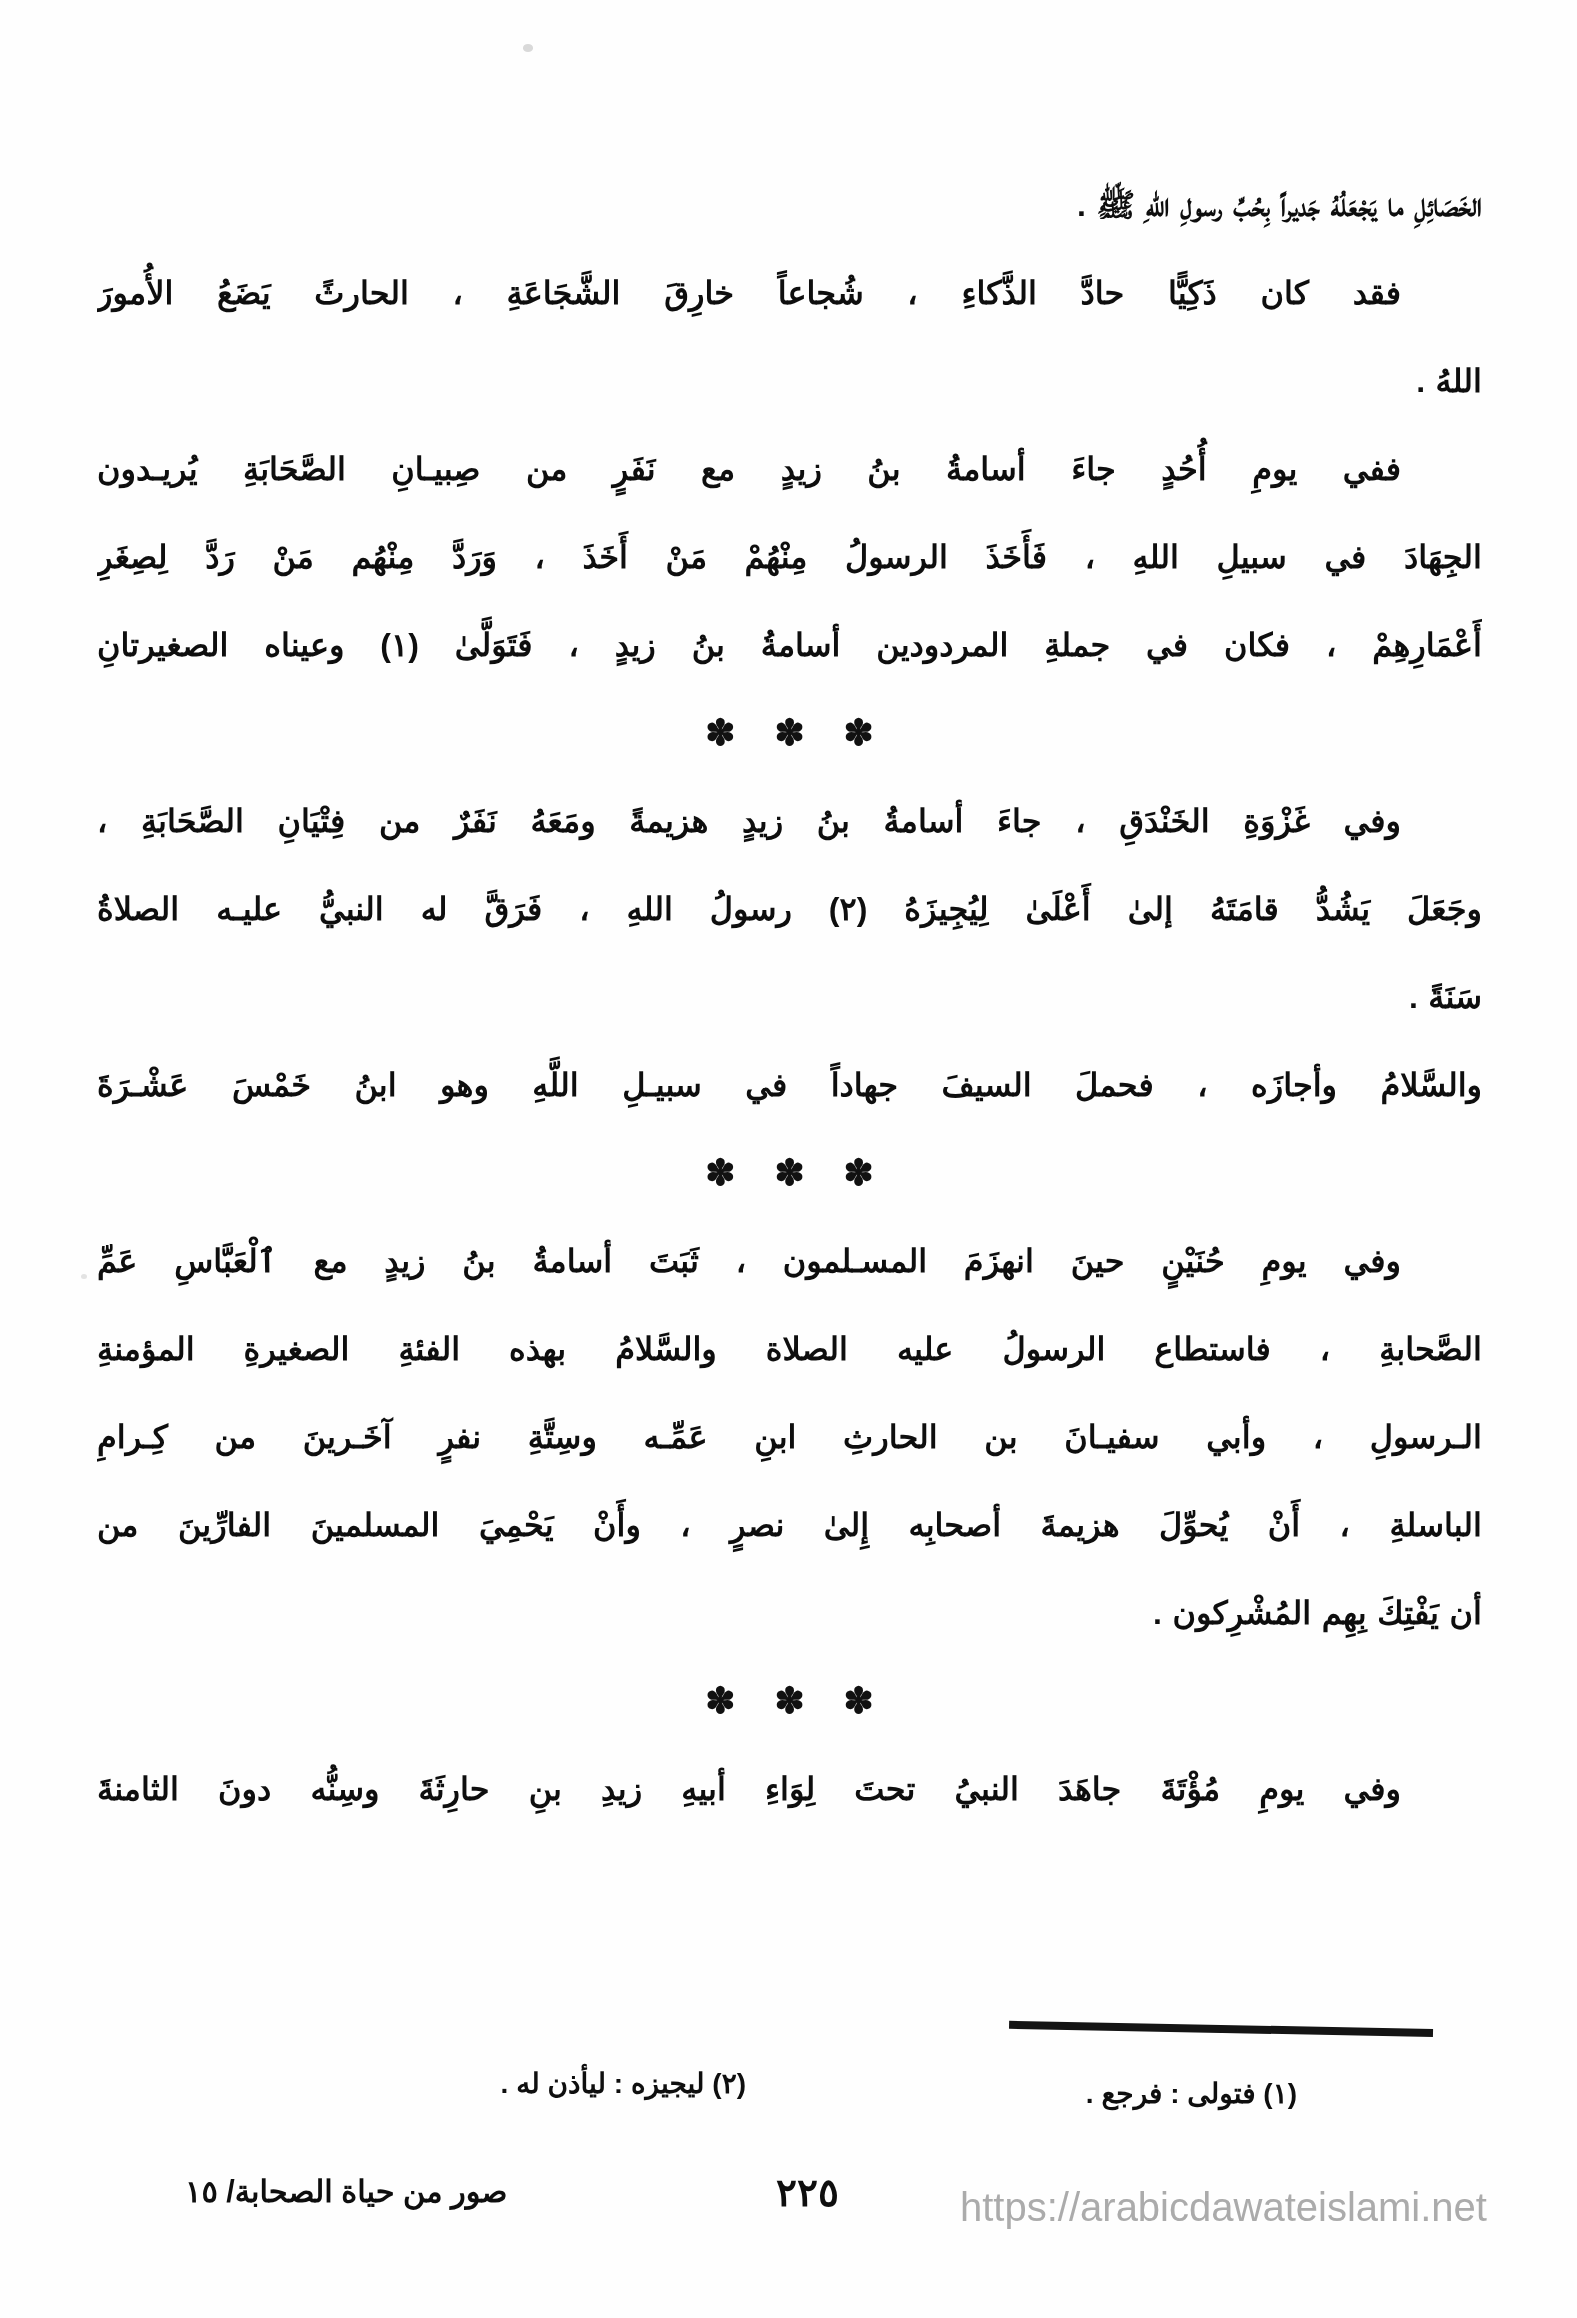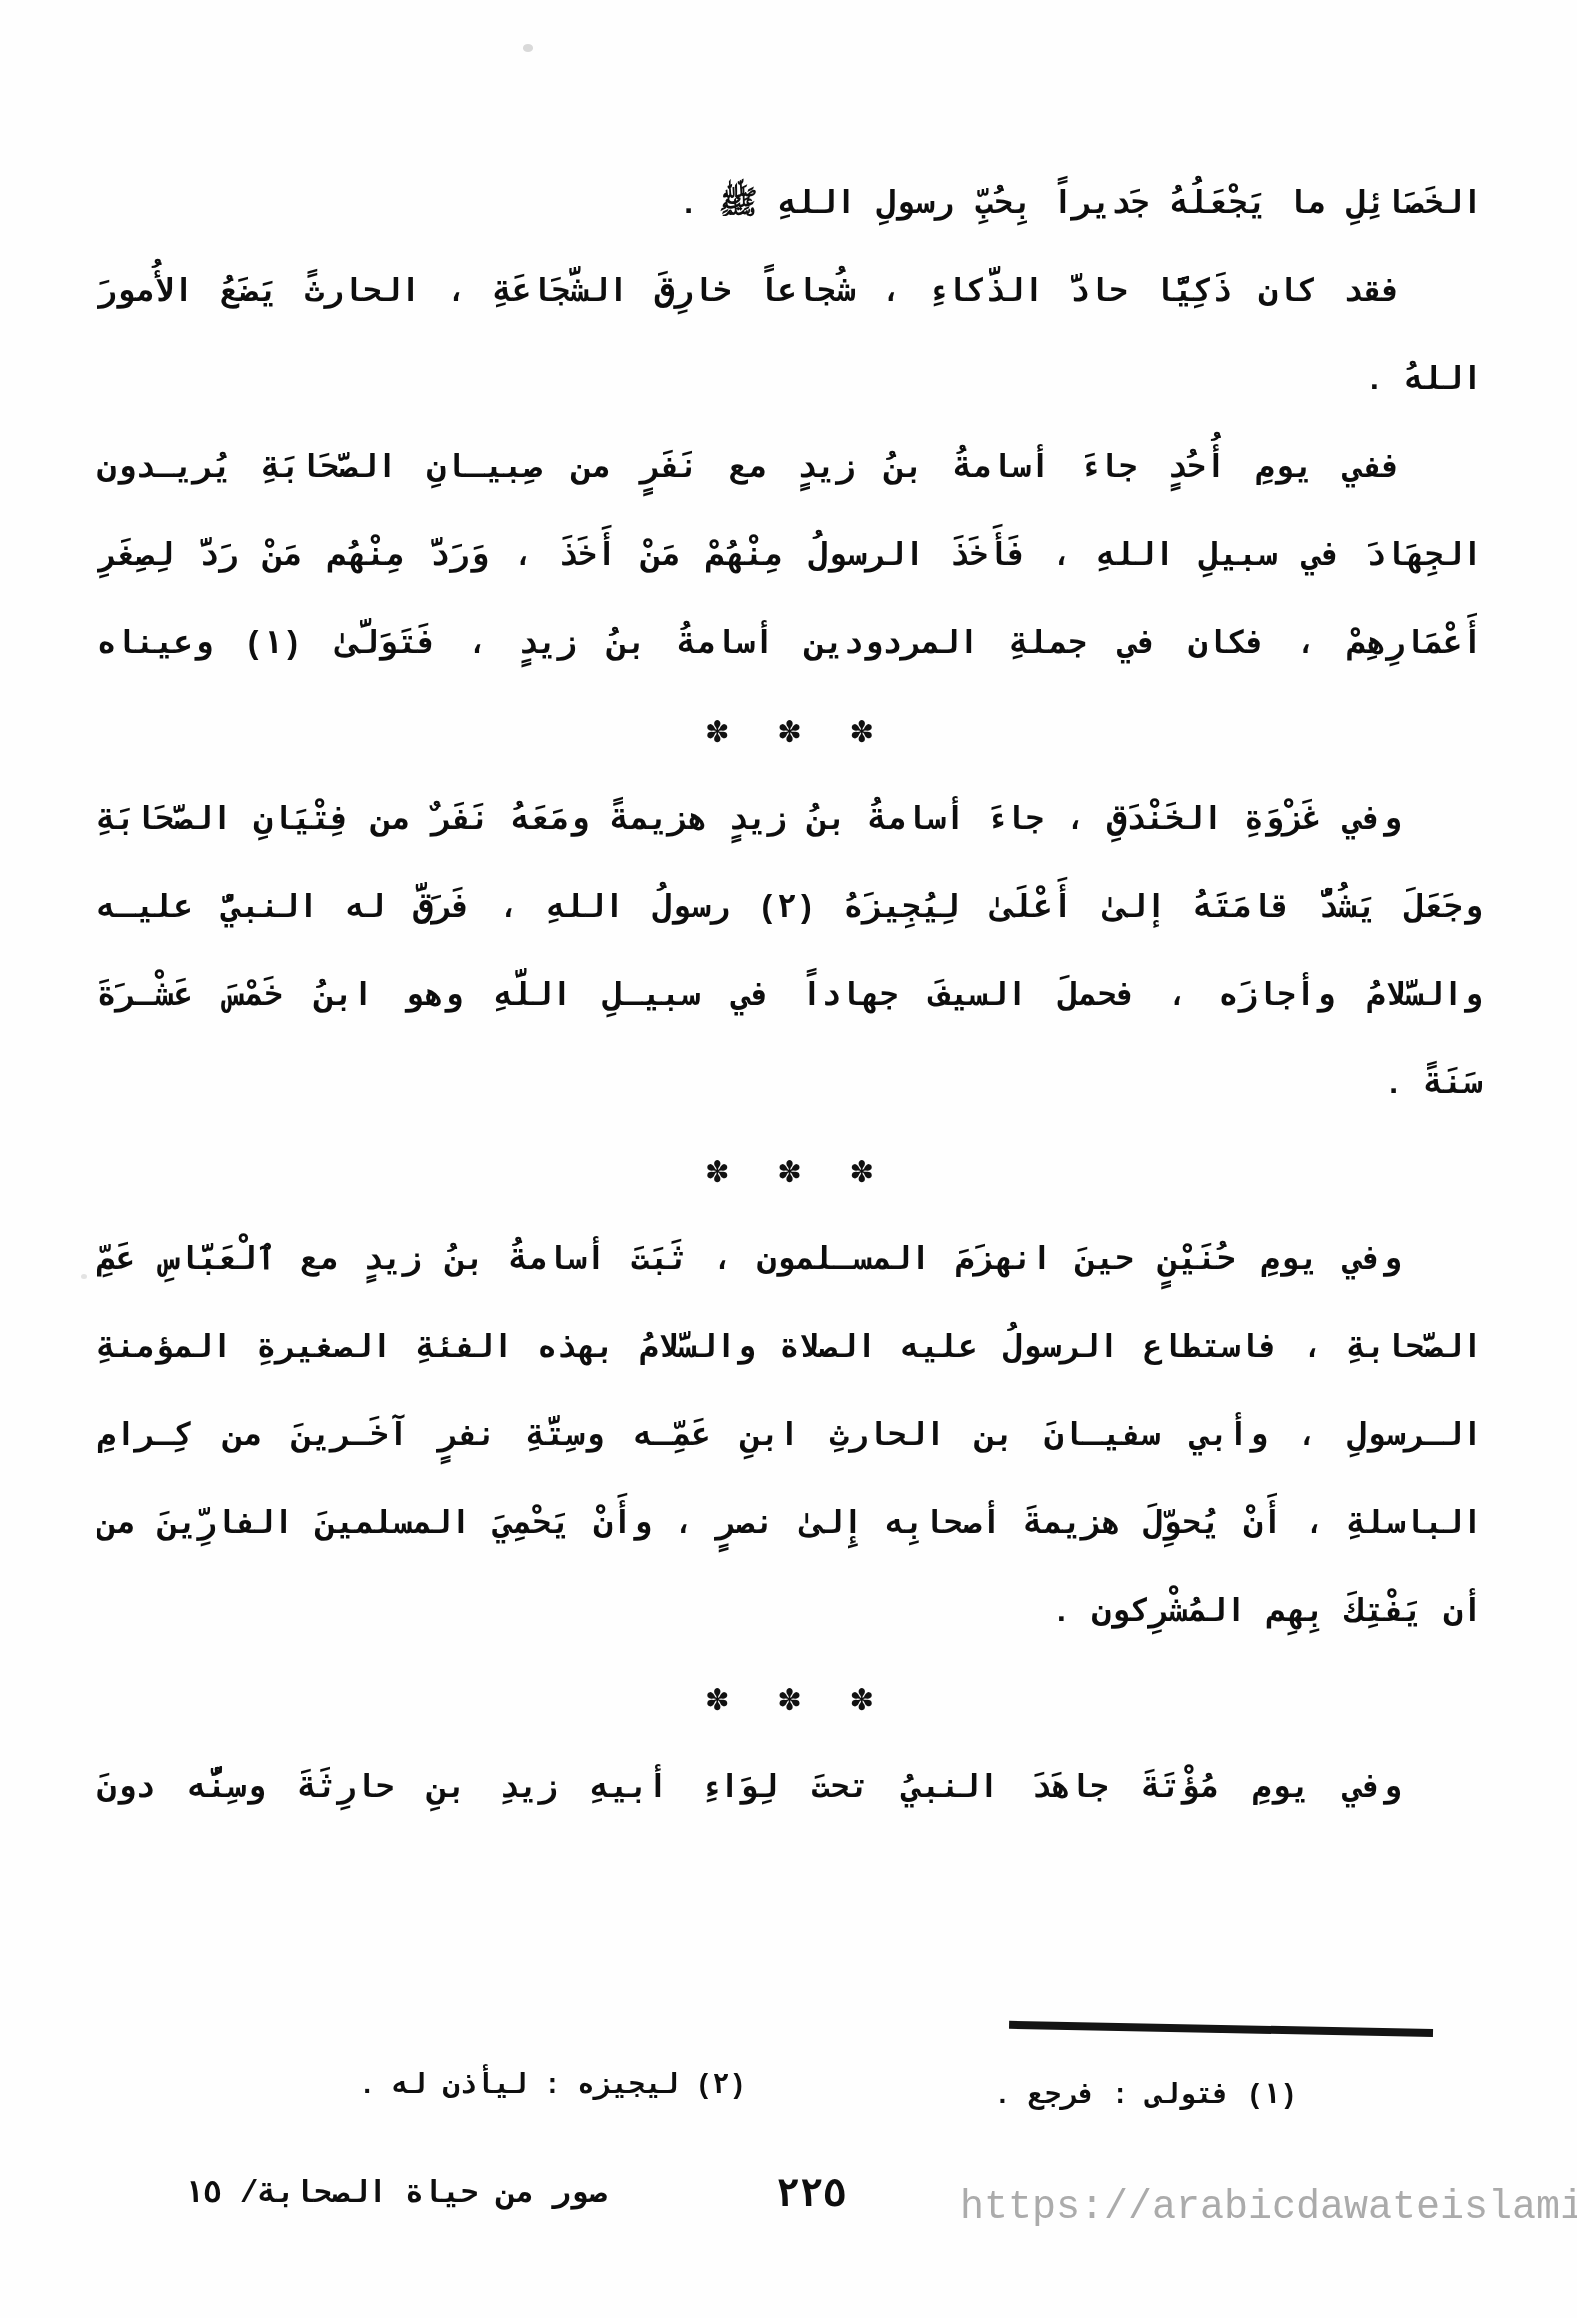--- a/index.html
+++ b/index.html
@@ -7,21 +7,21 @@
     padding: 0;
     background: #ffffff;
   }
   .page {
     position: relative;
     width: 1577px;
     height: 2319px;
     background: #fefefe;
     overflow: hidden;
     direction: rtl;
-    font-family: Liberation Mono, monospace;
+    font-family: Liberation Sans, sans-serif;
     color: #0e0e0e;
   }
   .text-block {
     position: absolute;
     top: 161px;
     right: 95px;
     width: 1385px;
   }
   .line {
     height: 88px;
@@ -119,22 +119,22 @@
   <div class="text-block">
       <div class="line start">الخَصَائِلِ ما يَجْعَلُهُ جَديراً بِحُبِّ رسولِ اللهِ ﷺ .</div>
       <div class="line indent">فقد كان ذَكِيًّا حادَّ الذَّكاءِ ، شُجاعاً خارِقَ الشَّجَاعَةِ ، الحارثً يَضَعُ الأُمورَ</div>
       <div class="line start">اللهُ .</div>
       <div class="line indent">ففي يومِ أُحُدٍ جاءَ أسامةُ بنُ زيدٍ مع نَفَرٍ من صِبيـانِ الصَّحَابَةِ يُريـدون</div>
       <div class="line">الجِهَادَ في سبيلِ اللهِ ، فَأَخَذَ الرسولُ مِنْهُمْ مَنْ أَخَذَ ، وَرَدَّ مِنْهُم مَنْ رَدَّ لِصِغَرِ</div>
       <div class="line">أَعْمَارِهِمْ ، فكان في جملةِ المردودين أسامةُ بنُ زيدٍ ، فَتَوَلَّىٰ (١) وعيناه الصغيرتانِ</div>
       <div class="separator">✽ ✽ ✽</div>
       <div class="line indent">وفي غَزْوَةِ الخَنْدَقِ ، جاءَ أسامةُ بنُ زيدٍ هزيمةً ومَعَهُ نَفَرٌ من فِتْيَانِ الصَّحَابَةِ ،</div>
       <div class="line">وجَعَلَ يَشُدُّ قامَتَهُ إلىٰ أَعْلَىٰ لِيُجِيزَهُ (٢) رسولُ اللهِ ، فَرَقَّ له النبيُّ عليـه الصلاةُ</div>
+      <div class="line start">سَنَةً .</div>
       <div class="line">والسَّلامُ وأجازَه ، فحملَ السيفَ جهاداً في سبيـلِ اللَّهِ وهو ابنُ خَمْسَ عَشْـرَةَ</div>
-      <div class="line start">سَنَةً .</div>
       <div class="separator">✽ ✽ ✽</div>
       <div class="line indent">وفي يومِ حُنَيْنٍ حينَ انهزَمَ المسـلمون ، ثَبَتَ أسامةُ بنُ زيدٍ مع ٱلْعَبَّاسِ عَمِّ</div>
       <div class="line">الصَّحابةِ ، فاستطاع الرسولُ عليه الصلاة والسَّلامُ بهذه الفئةِ الصغيرةِ المؤمنةِ</div>
       <div class="line">الـرسولِ ، وأبي سفيـانَ بن الحارثِ ابنِ عَمِّـه وسِتَّةِ نفرٍ آخَـرينَ من كِـرامِ</div>
       <div class="line">الباسلةِ ، أَنْ يُحوِّلَ هزيمةَ أصحابِه إِلىٰ نصرٍ ، وأَنْ يَحْمِيَ المسلمينَ الفارِّينَ من</div>
       <div class="line start">أن يَفْتِكَ بِهِم المُشْرِكون .</div>
       <div class="separator">✽ ✽ ✽</div>
       <div class="line indent">وفي يومِ مُؤْتَةَ جاهَدَ النبيُ تحتَ لِوَاءِ أبيهِ زيدِ بنِ حارِثَةَ وسِنُّه دونَ الثامنةَ</div>
     </div>
 

